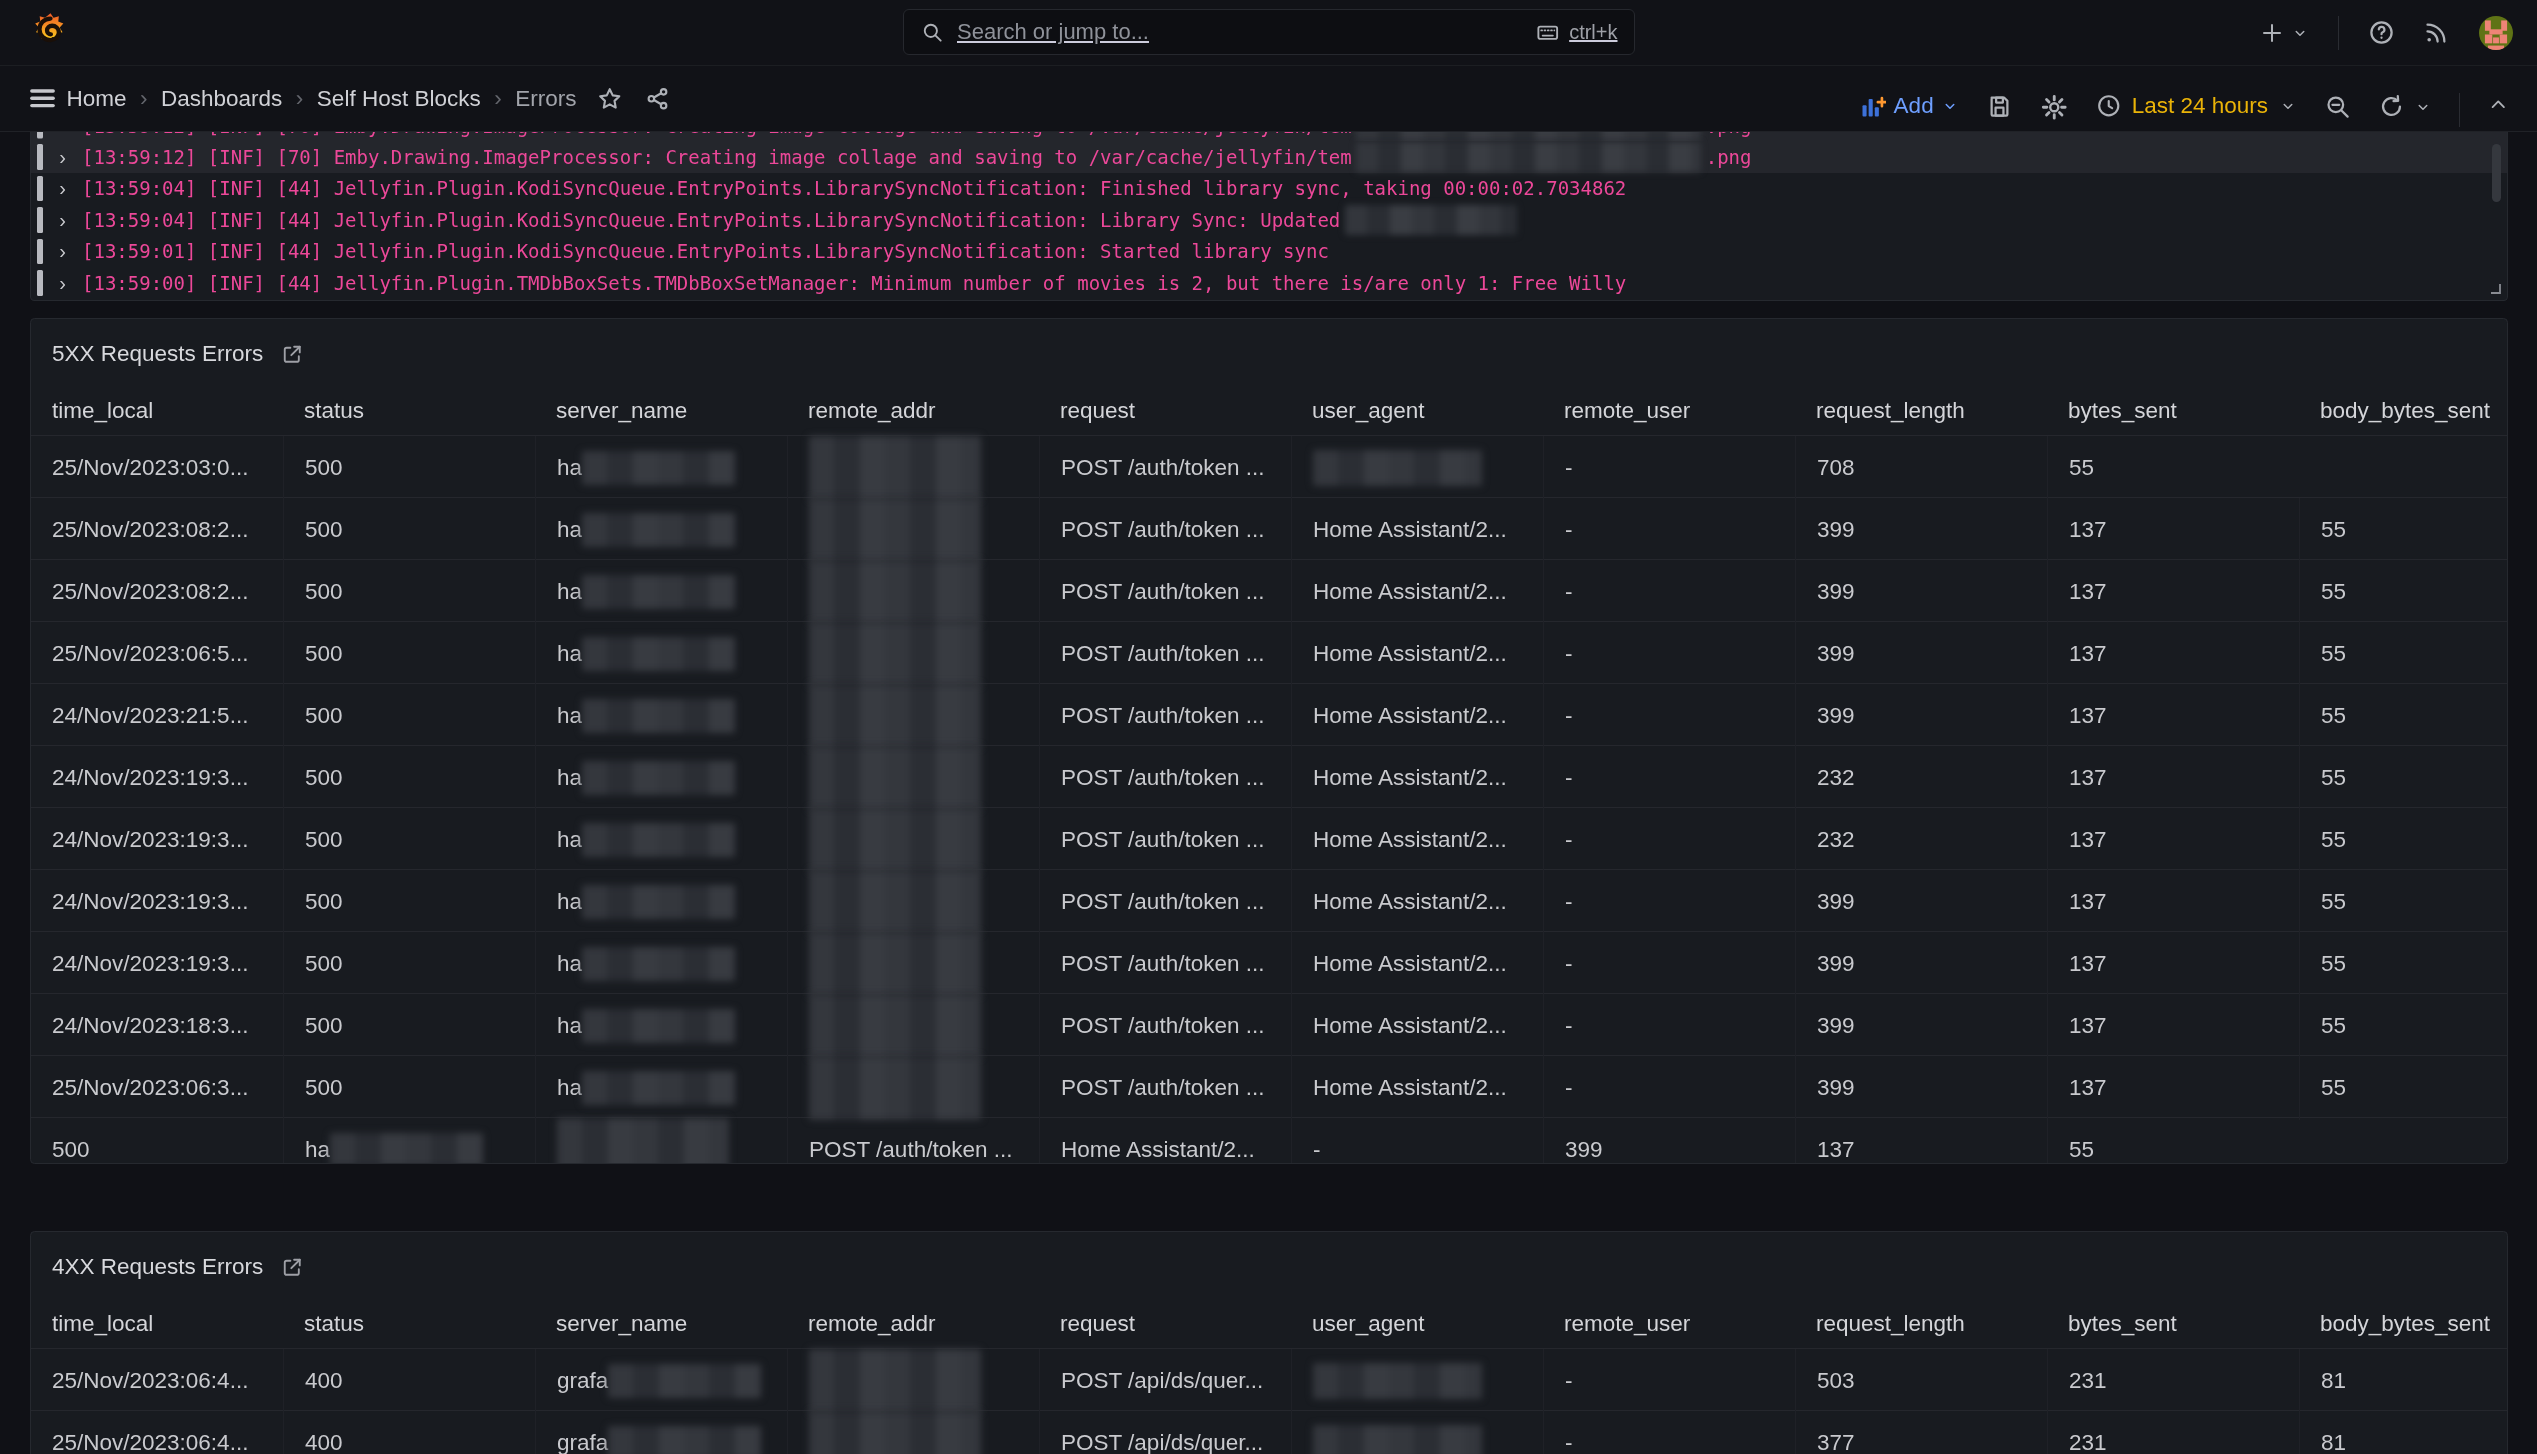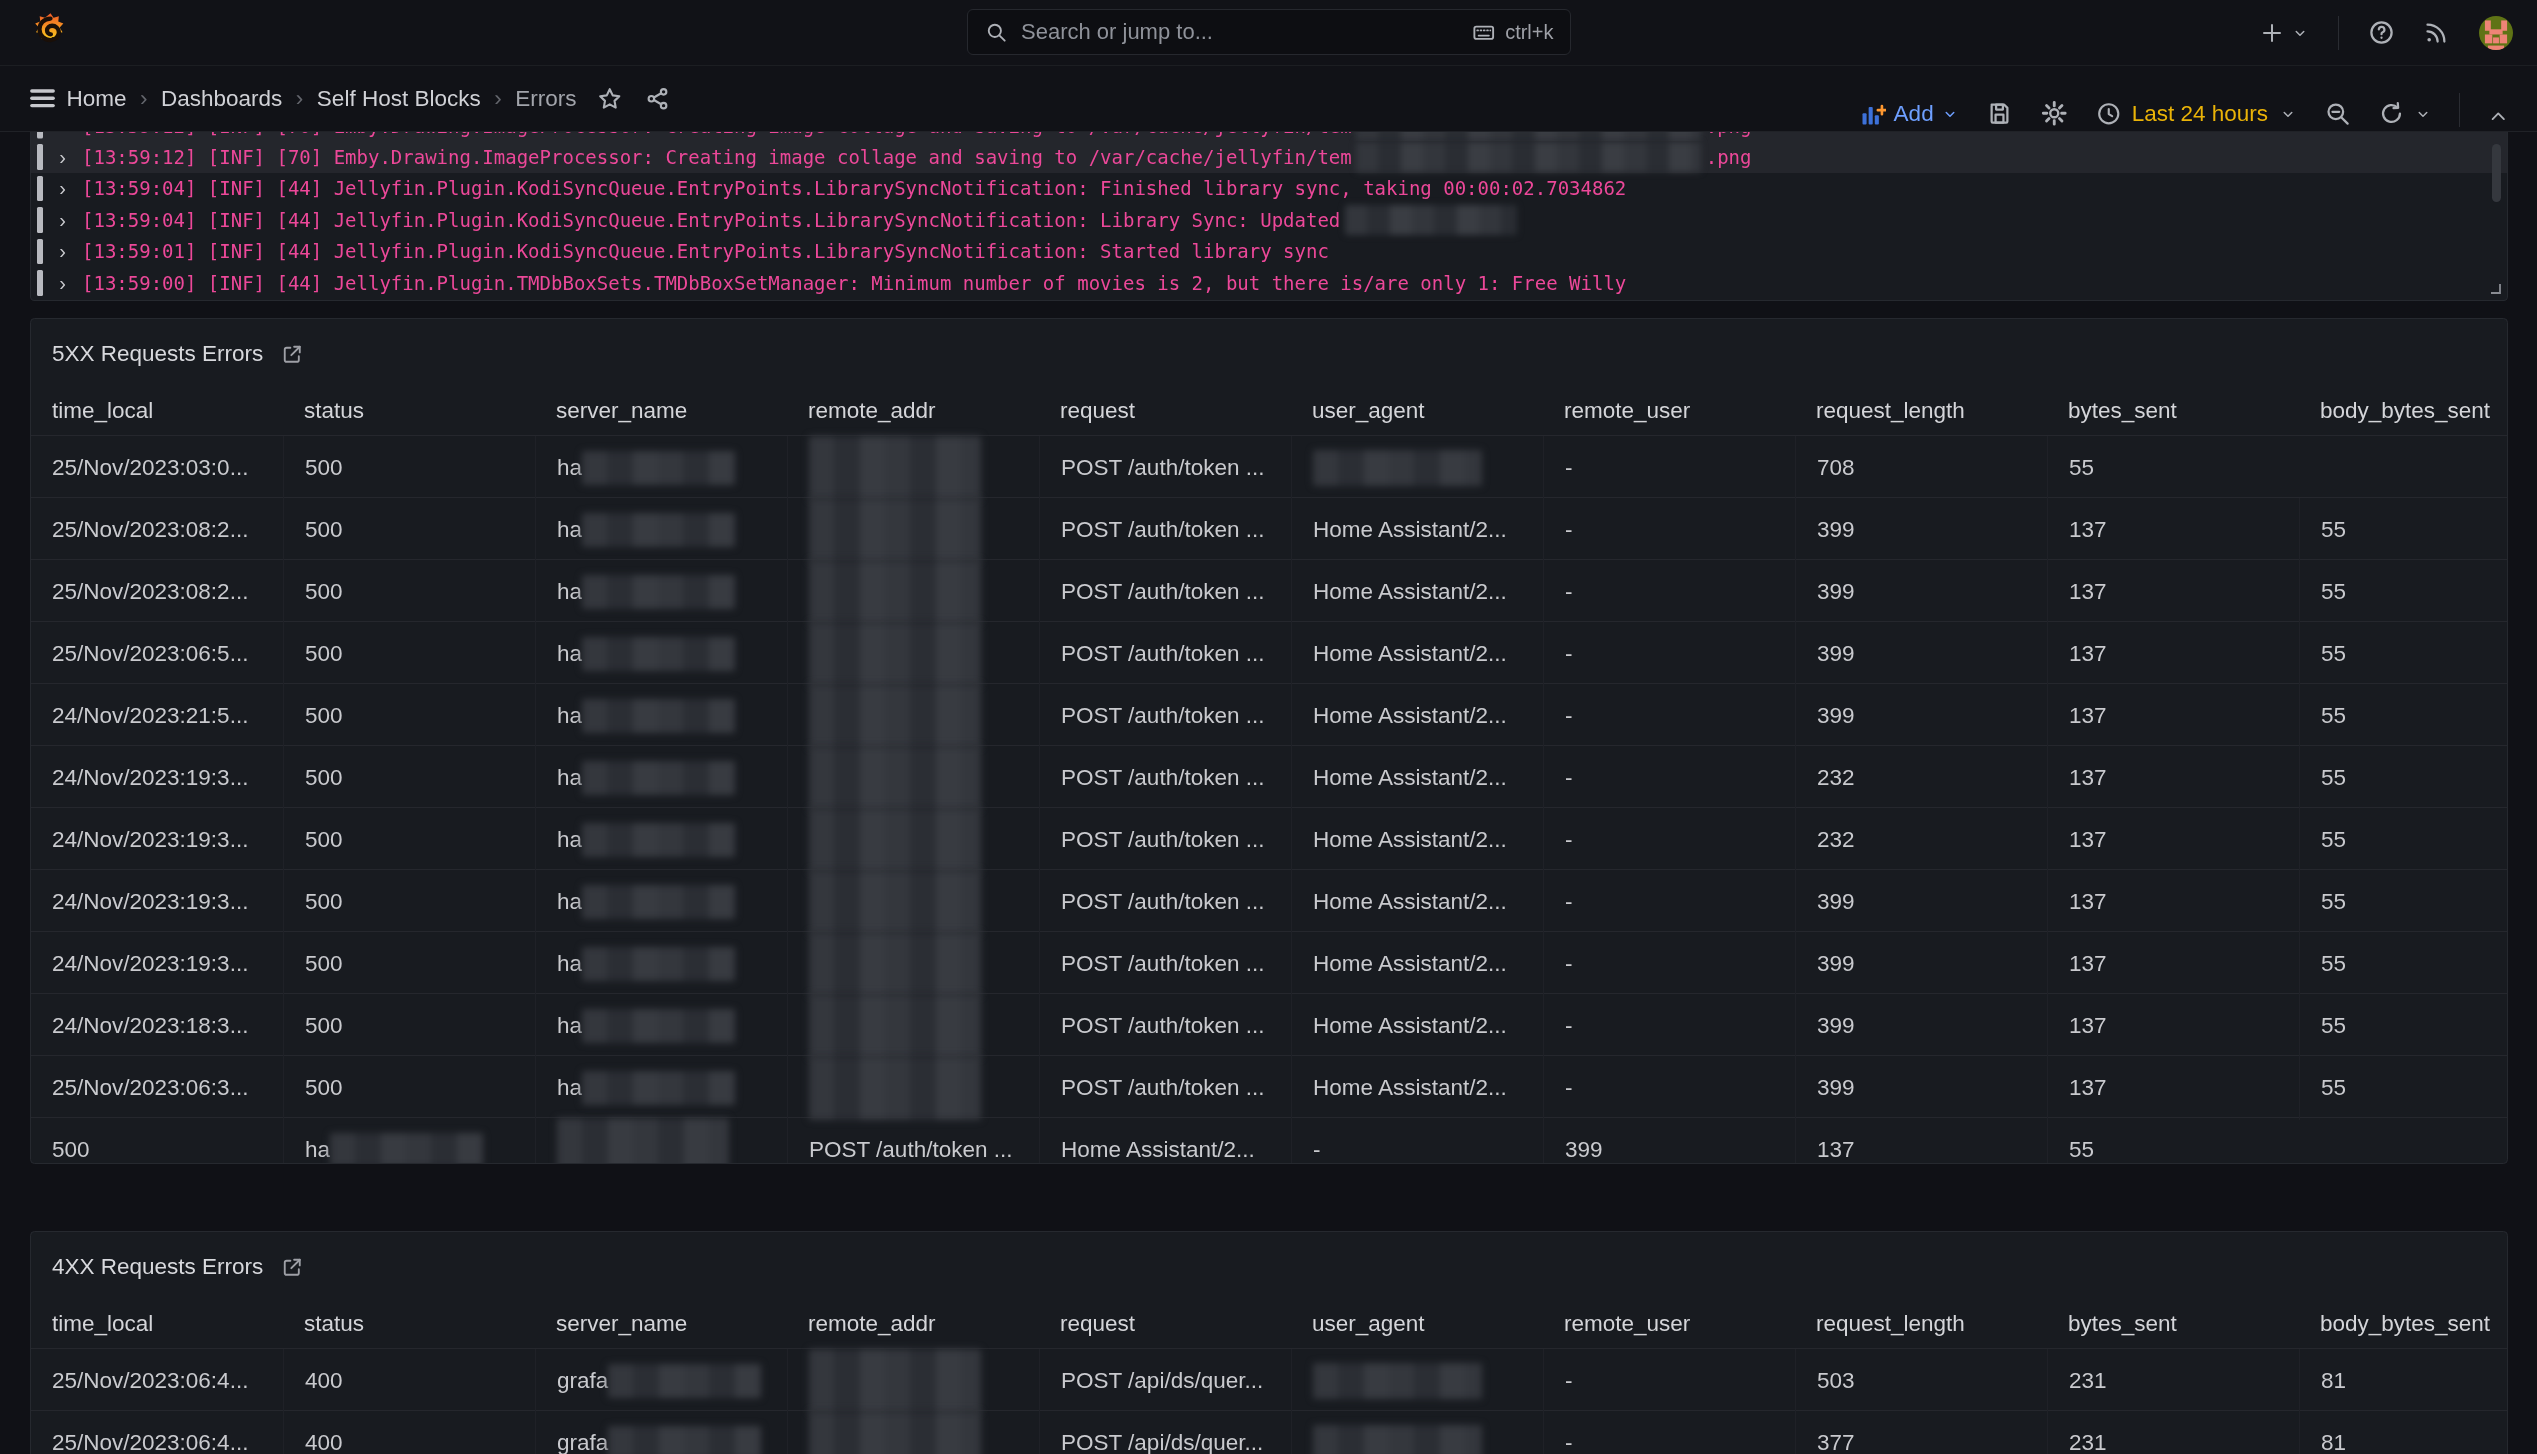--- a/index.html
+++ b/index.html
@@ -8,38 +8,38 @@
     background:#101116;font-family:"Liberation Sans",sans-serif;
     -webkit-font-smoothing:antialiased;color:#ccccdc;
   }
   svg{display:block;}
   .ic{stroke:#aeb1b7;stroke-width:2;fill:none;stroke-linecap:round;stroke-linejoin:round;}
 
   
   .topbar{position:absolute;top:0;left:0;right:0;height:66px;background:#111217;
     border-bottom:1.5px solid #1c1e22;display:flex;align-items:center;padding:0 25.5px;box-sizing:border-box;}
   .search{position:absolute;left:50%;top:9px;transform:translateX(-50%);
-    width:604px;height:46px;background:#0d0e12;border:1.5px solid #26282e;border-radius:6px;
-    display:flex;align-items:center;padding:0 16.5px;gap:12px;box-sizing:border-box;}
+    width:732px;height:46px;background:#0d0e12;border:1.5px solid #26282e;border-radius:6px;
+    display:flex;align-items:center;padding:0 16.5px;gap:12px;box-sizing:border-box;text-decoration:underline;}
   .search input{flex:1;background:transparent;border:none;outline:none;
     font-family:"Liberation Sans",sans-serif;font-size:22px;color:#ccccdc;}
   .search input::placeholder{color:#8f929a;}
   .kbdwrap{display:flex;align-items:flex-end;gap:9px;color:#9ea0a7;font-size:20px;}
   .top-right{margin-left:auto;display:flex;align-items:center;gap:28.5px;}
   .vdiv{width:1.5px;height:34px;background:#2a2c32;}
 
   
   .navbar{position:absolute;top:66px;left:0;right:0;height:66px;background:#111217;
     border-bottom:1.5px solid #202227;display:flex;align-items:center;padding:0 28.5px;box-sizing:border-box;}
   .crumbs{display:flex;align-items:flex-end;gap:13.5px;margin-left:11px;font-size:22.5px;}
   .crumb{color:#d0d1d6;cursor:pointer;}
   .crumb.current{color:#a2a4ab;}
   .csep{color:#63656c;font-size:22.5px;}
   .crumb-icons{display:flex;align-items:center;gap:22.5px;margin-left:21px;}
-  .toolbar{margin-left:auto;display:flex;align-items:flex-end;gap:27px;margin-top:23px;}
+  .toolbar{margin-left:auto;display:flex;align-items:flex-start;gap:27px;margin-top:23px;}
   .addbtn{display:flex;align-items:center;gap:7.5px;color:#6e9fff;font-size:22.5px;cursor:pointer;}
   .timebtn{display:flex;align-items:center;gap:10.5px;color:#eab308;font-size:22.5px;cursor:pointer;}
 
   
   .panel{position:absolute;background:#181b20;border:1.5px solid #26292f;border-radius:4.5px;box-sizing:border-box;}
   .panel-title-row{display:flex;align-items:center;gap:18px;padding:18px 21px 0 21px;height:34px;}
   .panel-title{font-size:22.5px;font-weight:500;color:#d8d9dd;white-space:nowrap;cursor:pointer;}
 
   
   .log-panel{left:30px;top:132px;width:2478px;height:169px;border-top:none;border-radius:0 0 4.5px 4.5px;overflow:hidden;}

